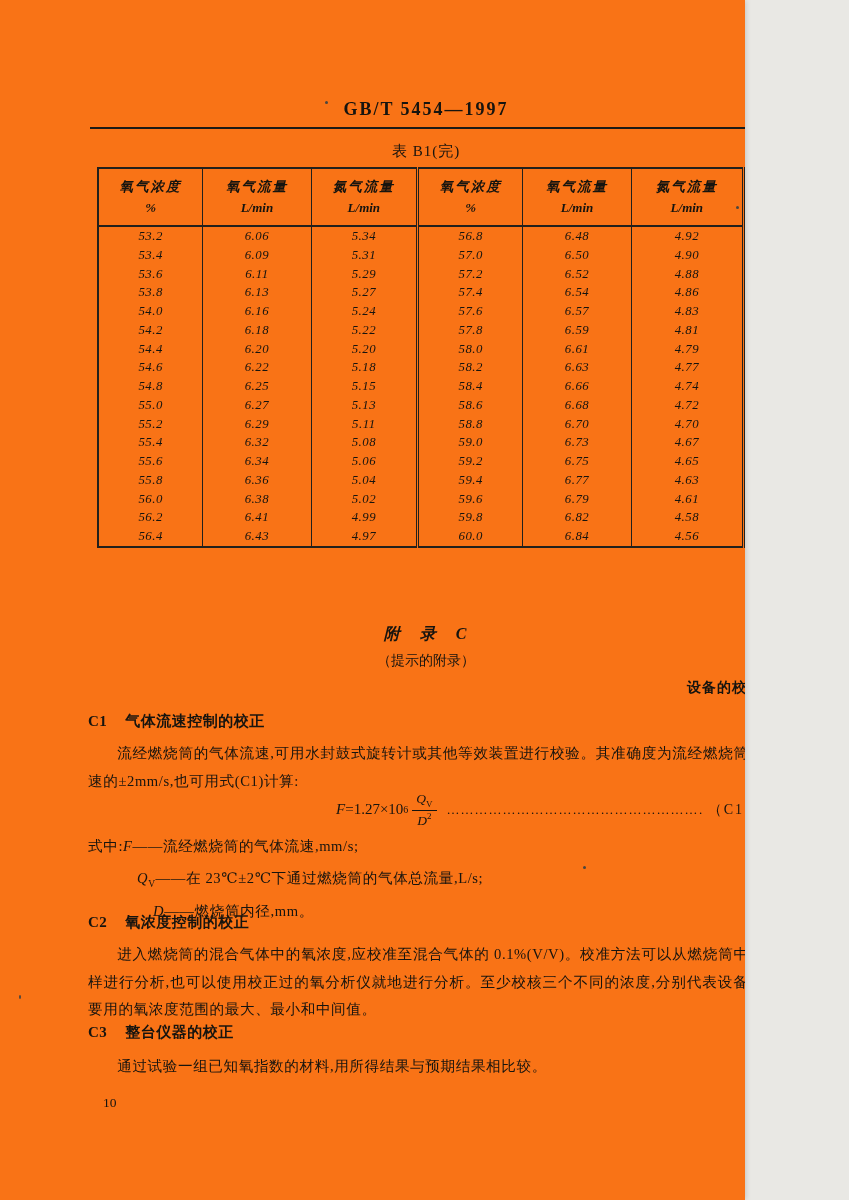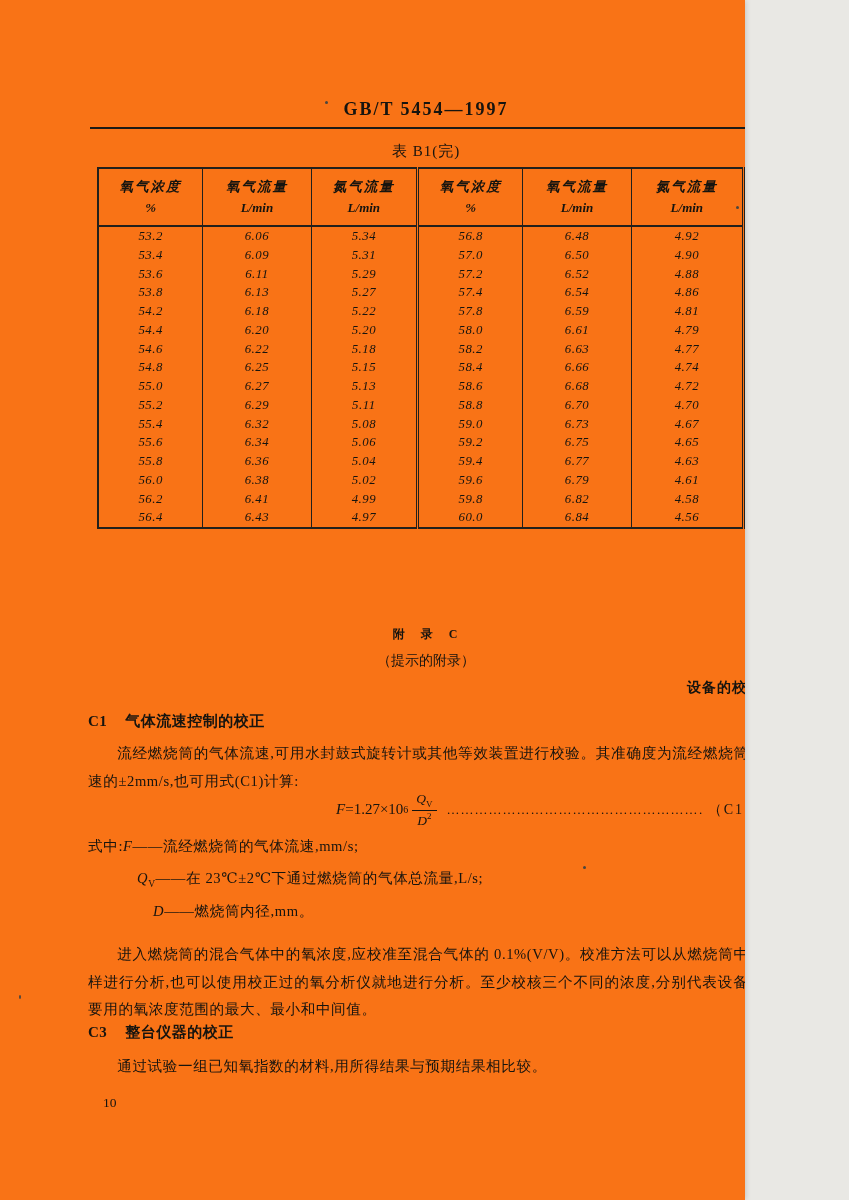--- a/index.html
+++ b/index.html
@@ -22,21 +22,21 @@
   table.b1 .h-label{font-weight:bold;font-size:13.5px;letter-spacing:2px;line-height:22px;}
   table.b1 .h-unit{font-size:13px;line-height:20px;}
   table.b1 td{height:18.75px;line-height:18.75px;text-align:center;
               font-size:12.8px;letter-spacing:.5px;}
   .col0{width:106px;} .col1{width:110px;} .col2{width:107px;}
   .col3{width:106px;} .col4{width:110px;} .col5{width:113px;}
   table.b1 .col1,table.b1 .col2,table.b1 .col4,table.b1 .col5{border-left:1px solid #22201c;}
   table.b1 .col3{border-left:3px double #22201c;}
   
   .appendix{position:absolute;top:621px;left:90px;width:672px;text-align:center;}
-  .appendix .ap-title{font-weight:bold;font-size:12px;letter-spacing:2px;line-height:26px;}
+  .appendix .ap-title{font-weight:bold;font-size:16px;letter-spacing:2px;line-height:26px;font-style:italic;}
   .appendix .ap-sub{font-size:14px;line-height:27px;}
   .appendix .ap-cap{font-weight:bold;font-size:14px;line-height:27px;letter-spacing:1px;text-align:right;}
   
   .sec-head{position:absolute;left:88px;width:674px;font-weight:bold;font-size:15px;letter-spacing:.5px;}
   .sec-head .sec-no{display:inline-block;margin-right:18px;font-family:"Liberation Serif",serif;}
   .para{position:absolute;left:88px;width:676px;font-size:14.6px;line-height:27.5px;
         letter-spacing:.6px;text-align:justify;text-indent:2em;}
   #c1-head{top:712px;} #c1-para{top:740px;}
   #c2-head{top:913px;} #c2-para{top:941px;}
   #c3-head{top:1023px;} #c3-para{top:1053px;}
@@ -132,20 +132,28 @@
           </tr>
           <tr>
             <td class="col0">53.8</td>
             <td class="col1">6.13</td>
             <td class="col2">5.27</td>
             <td class="col3">57.4</td>
             <td class="col4">6.54</td>
             <td class="col5">4.86</td>
           </tr>
           <tr>
+            <td class="col0">54.0</td>
+            <td class="col1">6.16</td>
+            <td class="col2">5.24</td>
+            <td class="col3">57.6</td>
+            <td class="col4">6.57</td>
+            <td class="col5">4.83</td>
+          </tr>
+          <tr>
             <td class="col0">54.2</td>
             <td class="col1">6.18</td>
             <td class="col2">5.22</td>
             <td class="col3">57.8</td>
             <td class="col4">6.59</td>
             <td class="col5">4.81</td>
           </tr>
           <tr>
             <td class="col0">54.4</td>
             <td class="col1">6.20</td>
@@ -266,20 +274,23 @@
       <span>式中:</span><span class="sym">F</span><sub></sub><span>——流经燃烧筒的气体流速,mm/s;</span>
     </div>
     <div class="def-line d2">
       <span class="sym">Q</span><sub>V</sub><span>——在 23℃±2℃下通过燃烧筒的气体总流量,L/s;</span>
     </div>
     <div class="def-line d3">
       <span class="sym">D</span><sub></sub><span>——燃烧筒内径,mm。</span>
     </div>
   </div>
 
+  <div class="sec-head" id="c2-head">
+    <span class="sec-no">C2</span><span>氧浓度控制的校正</span>
+  </div>
   <div class="para" id="c2-para">进入燃烧筒的混合气体中的氧浓度,应校准至混合气体的 0.1%(V/V)。校准方法可以从燃烧筒中取样进行分析,也可以使用校正过的氧分析仪就地进行分析。至少校核三个不同的浓度,分别代表设备所要用的氧浓度范围的最大、最小和中间值。</div>
 
   <div class="sec-head" id="c3-head">
     <span class="sec-no">C3</span><span>整台仪器的校正</span>
   </div>
   <div class="para" id="c3-para">通过试验一组已知氧指数的材料,用所得结果与预期结果相比较。</div>
 
   <div class="page-num">10</div>
 
   <div class="speck sp1"></div>

